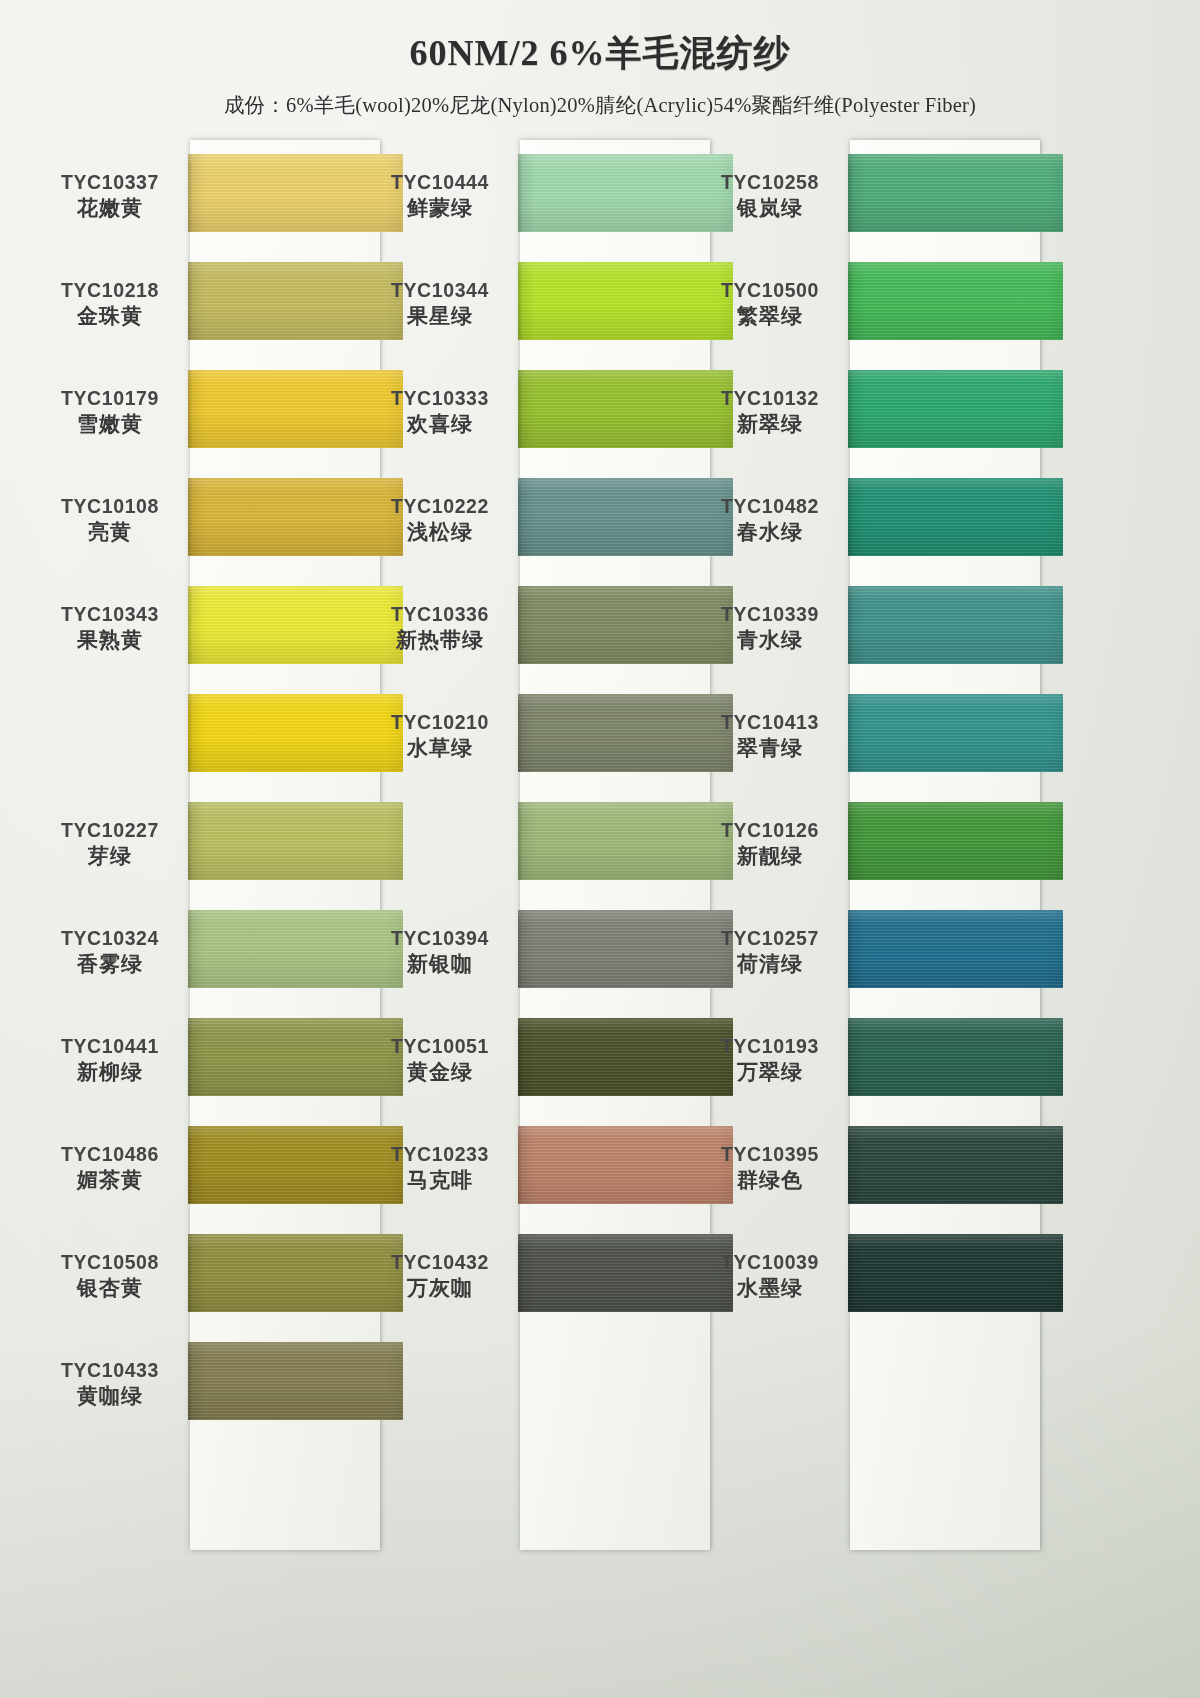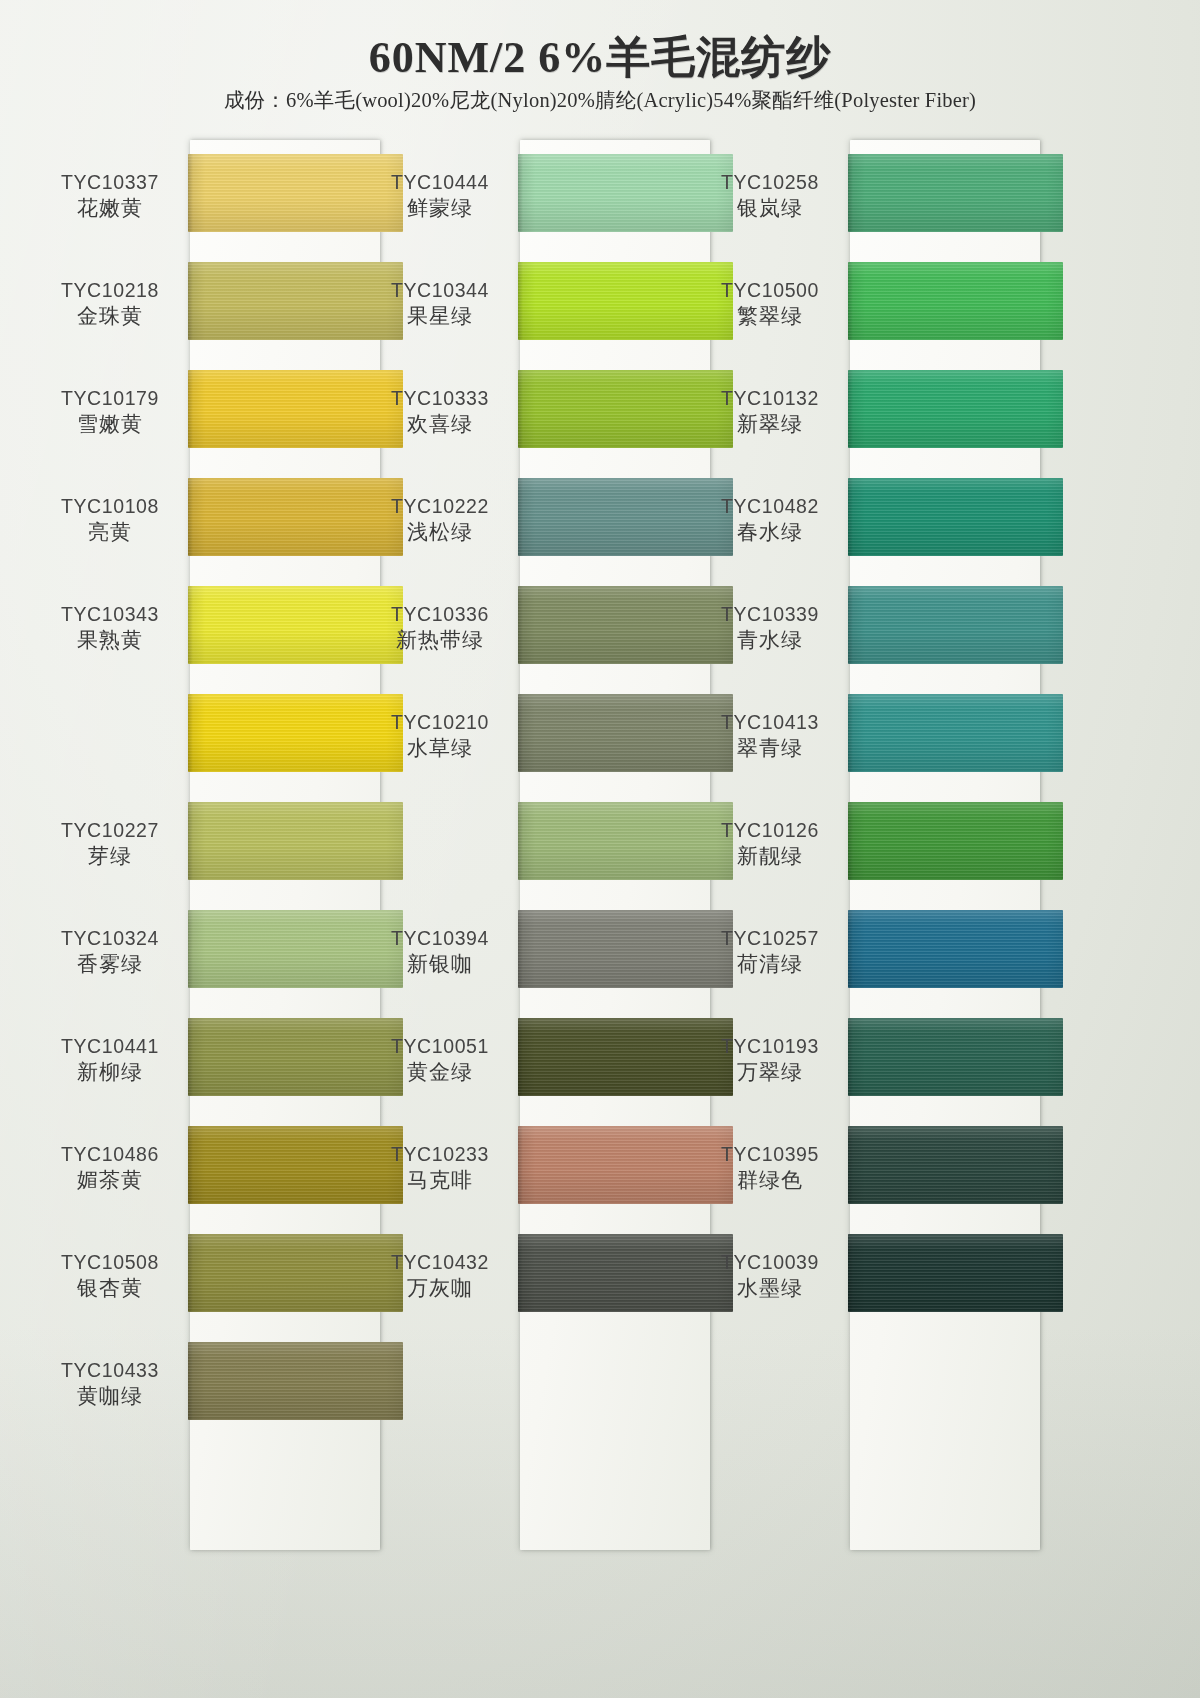--- a/index.html
+++ b/index.html
@@ -34,33 +34,33 @@
   
   #header {
     position: absolute;
     left: 0; top: 32px;
     width: 1200px;
     text-align: center;
     z-index: 4;
   }
   #title {
     font-family: "Liberation Serif", "DejaVu Serif", serif;
-    font-size: 44px;
+    font-size: 36px;
     font-weight: 700;
     letter-spacing: 1px;
     color: #2e2e2e;
     line-height: 1.18;
     text-shadow: 0.6px 0.6px 0 rgba(120,120,120,0.35);
   }
   #subtitle {
     font-family: "Liberation Serif", "DejaVu Serif", serif;
     font-size: 20.5px;
     font-weight: 400;
     color: #2f2f2f;
-    margin-top: 2px;
+    margin-top: 17px;
     letter-spacing: 0.2px;
   }
 
   
   .column {
     position: absolute;
     top: 140px;
     width: 350px;
     z-index: 3;
   }
@@ -75,21 +75,21 @@
     width: 190px;
     height: 1410px;
     background: linear-gradient(100deg, #fdfdfb 0%, #f7f7f3 55%, #eceee7 100%);
     box-shadow: 0 0 6px rgba(90,95,88,0.30), 1px 0 3px rgba(80,85,78,0.25);
     border-radius: 1px;
   }
   #col-0 .strip { left: 160px; }
   #col-1 .strip { left: 160px; }
   #col-2 .strip { left: 160px; }
 
-  .rows { position: relative; }
+  .rows { position: relative; font-weight: bold; }
 
   .row {
     position: relative;
     height: 108px;
     margin-bottom: 0;
   }
 
   
   .label {
     position: absolute;

